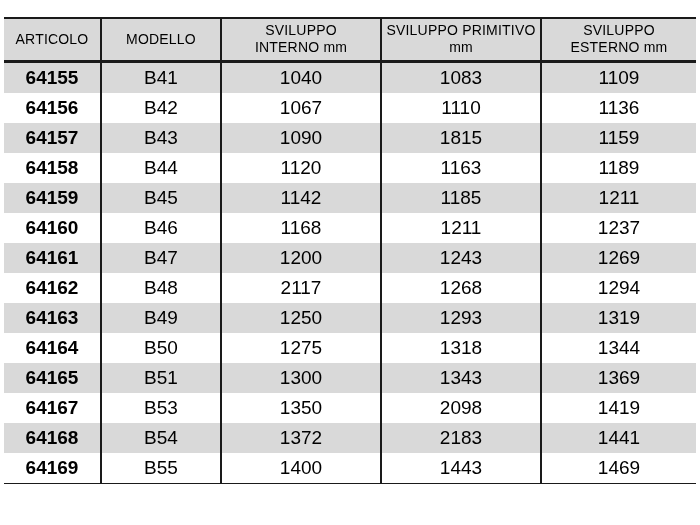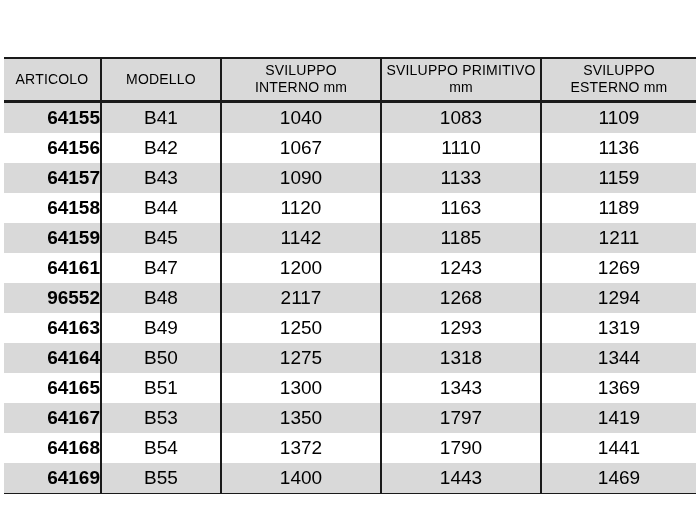--- a/index.html
+++ b/index.html
@@ -16,21 +16,20 @@
     font-family:"Liberation Sans","DejaVu Sans",sans-serif;
     position:relative;overflow:hidden;
     color:var(--text);
   }
   .page{position:absolute;inset:0;background:var(--bg);}
   table.specs{
     position:absolute;top:17px;left:4px;width:692px;
     border-collapse:collapse;table-layout:fixed;
     border-top:2px solid var(--border);
     border-bottom:1.5px solid var(--border);
-    margin-top:40px;
   }
   col.c-articolo{width:97px;}
   col.c-modello{width:120px;}
   col.c-interno{width:160px;}
   col.c-primitivo{width:160px;}
   col.c-esterno{width:155px;}
 
   thead th{
     background:var(--stripe);
     border-bottom:3px solid var(--border);
@@ -50,21 +49,21 @@
   tbody td{
     height:30px;
     padding:0;
     text-align:center;
     vertical-align:middle;
     font-size:19px;
     color:var(--text);
   }
   tbody tr:nth-child(odd){background:var(--stripe);}
   tbody tr:nth-child(even){background:var(--row-white);}
-  td.col-articolo{font-weight:bold;text-align:right;}
+  td.col-articolo{font-weight:bold;}
 </style>
 </head>
 <body>
 
 <div class="page">
   <table class="specs">
     <colgroup>
       <col class="c-articolo">
       <col class="c-modello">
       <col class="c-interno">
@@ -105,46 +104,53 @@
           <td class="col-articolo">64156</td>
           <td class="col-modello">B42</td>
           <td class="col-interno">1067</td>
           <td class="col-primitivo">1110</td>
           <td class="col-esterno">1136</td>
         </tr>
         <tr>
           <td class="col-articolo">64157</td>
           <td class="col-modello">B43</td>
           <td class="col-interno">1090</td>
-          <td class="col-primitivo">1133</td>
+          <td class="col-primitivo">1815</td>
           <td class="col-esterno">1159</td>
         </tr>
         <tr>
           <td class="col-articolo">64158</td>
           <td class="col-modello">B44</td>
           <td class="col-interno">1120</td>
           <td class="col-primitivo">1163</td>
           <td class="col-esterno">1189</td>
         </tr>
         <tr>
           <td class="col-articolo">64159</td>
           <td class="col-modello">B45</td>
           <td class="col-interno">1142</td>
           <td class="col-primitivo">1185</td>
           <td class="col-esterno">1211</td>
         </tr>
         <tr>
+          <td class="col-articolo">64160</td>
+          <td class="col-modello">B46</td>
+          <td class="col-interno">1168</td>
+          <td class="col-primitivo">1211</td>
+          <td class="col-esterno">1237</td>
+        </tr>
+        <tr>
           <td class="col-articolo">64161</td>
           <td class="col-modello">B47</td>
           <td class="col-interno">1200</td>
           <td class="col-primitivo">1243</td>
           <td class="col-esterno">1269</td>
         </tr>
         <tr>
-          <td class="col-articolo">96552</td>
+          <td class="col-articolo">64162</td>
           <td class="col-modello">B48</td>
           <td class="col-interno">2117</td>
           <td class="col-primitivo">1268</td>
           <td class="col-esterno">1294</td>
         </tr>
         <tr>
           <td class="col-articolo">64163</td>
           <td class="col-modello">B49</td>
           <td class="col-interno">1250</td>
           <td class="col-primitivo">1293</td>
@@ -161,28 +167,28 @@
           <td class="col-articolo">64165</td>
           <td class="col-modello">B51</td>
           <td class="col-interno">1300</td>
           <td class="col-primitivo">1343</td>
           <td class="col-esterno">1369</td>
         </tr>
         <tr>
           <td class="col-articolo">64167</td>
           <td class="col-modello">B53</td>
           <td class="col-interno">1350</td>
-          <td class="col-primitivo">1797</td>
+          <td class="col-primitivo">2098</td>
           <td class="col-esterno">1419</td>
         </tr>
         <tr>
           <td class="col-articolo">64168</td>
           <td class="col-modello">B54</td>
           <td class="col-interno">1372</td>
-          <td class="col-primitivo">1790</td>
+          <td class="col-primitivo">2183</td>
           <td class="col-esterno">1441</td>
         </tr>
         <tr>
           <td class="col-articolo">64169</td>
           <td class="col-modello">B55</td>
           <td class="col-interno">1400</td>
           <td class="col-primitivo">1443</td>
           <td class="col-esterno">1469</td>
         </tr>
       </tbody>

